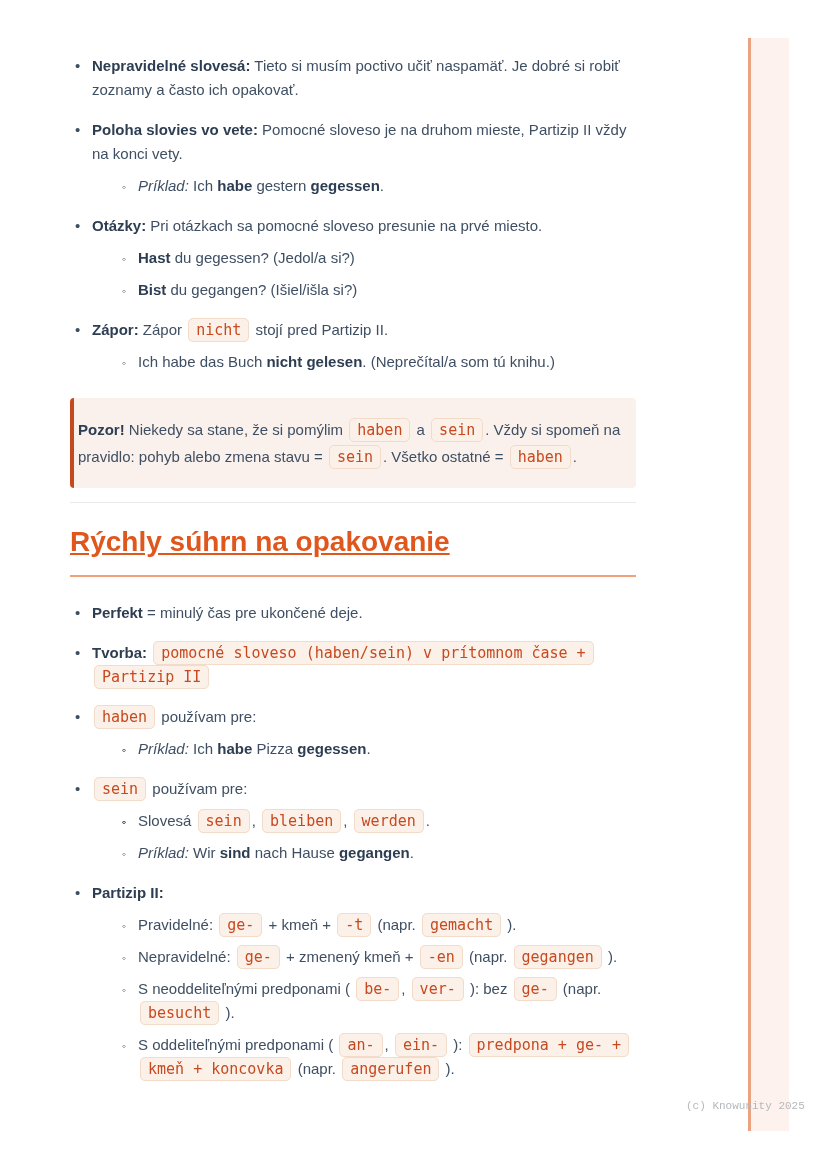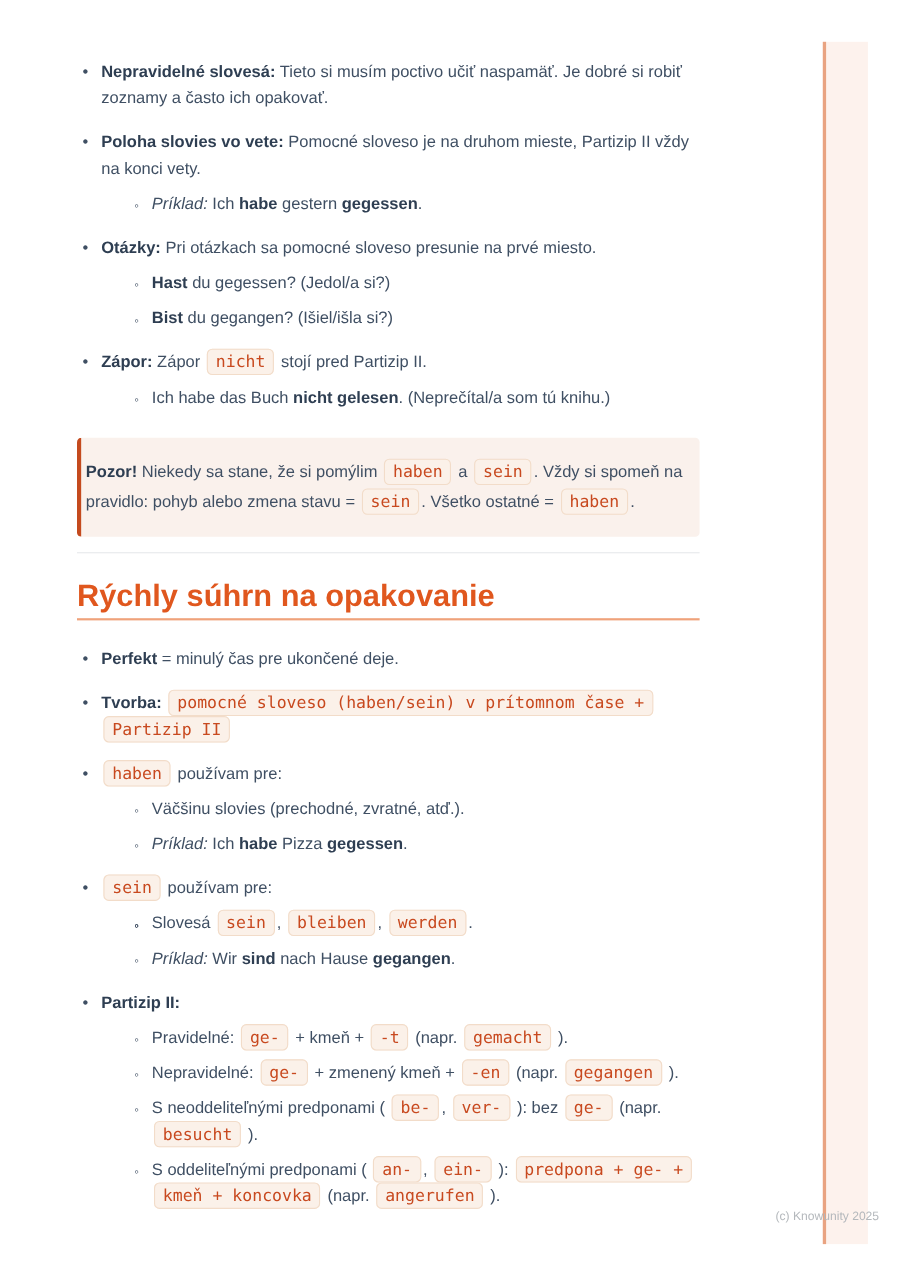--- a/index.html
+++ b/index.html
@@ -46,53 +46,55 @@
     margin-top:24px;background:var(--callout-bg);
     border-left:4px solid var(--callout-border);
     border-radius:4px;padding:18px 4px;
     font-size:15px;line-height:27px;
   }
   .section-divider{border:none;border-top:1px solid var(--divider);margin:14px 0 0 0;}
   h1.page-heading{
     margin:22px 0 0 0;font-size:28px;line-height:34px;font-weight:bold;
     color:var(--accent);
     border-bottom:2px solid var(--accent-underline);
-    padding-bottom:3px;
+    padding-bottom:16px;
+    text-decoration:underline;
   }
   h1.page-heading + .li.l1{margin-top:24px;}
   .edge-strip{
     position:absolute;left:748px;top:38px;width:41px;height:1093px;
     background:var(--strip-bg);
     border-left:3px solid var(--strip-line);
   }
   .watermark{
-    position:absolute;left:705px;top:1100px;
+    position:absolute;left:686px;top:1100px;
     font-size:11px;line-height:13px;color:var(--watermark);
     white-space:nowrap;
+    font-family:Liberation Mono, monospace;
   }
 </style>
 </head>
 <body>
 
 <div class="content" id="content">
     <div class="li l1"><span class="marker">•</span><span class="run-b">Nepravidelné slovesá:</span><span class="run-plain"> Tieto si musím poctivo učiť naspamäť. Je dobré si robiť zoznamy a často ich opakovať.</span></div>
     <div class="li l1"><span class="marker">•</span><span class="run-b">Poloha slovies vo vete:</span><span class="run-plain"> Pomocné sloveso je na druhom mieste, Partizip II vždy na konci vety.</span></div>
     <div class="li l2"><span class="marker">◦</span><span class="run-i">Príklad:</span><span class="run-plain"> Ich </span><span class="run-b">habe</span><span class="run-plain"> gestern </span><span class="run-b">gegessen</span><span class="run-plain">.</span></div>
     <div class="li l1"><span class="marker">•</span><span class="run-b">Otázky:</span><span class="run-plain"> Pri otázkach sa pomocné sloveso presunie na prvé miesto.</span></div>
     <div class="li l2"><span class="marker">◦</span><span class="run-b">Hast</span><span class="run-plain"> du gegessen? (Jedol/a si?)</span></div>
     <div class="li l2"><span class="marker">◦</span><span class="run-b">Bist</span><span class="run-plain"> du gegangen? (Išiel/išla si?)</span></div>
     <div class="li l1"><span class="marker">•</span><span class="run-b">Zápor:</span><span class="run-plain"> Zápor </span><span class="code">nicht</span><span class="run-plain"> stojí pred Partizip II.</span></div>
     <div class="li l2"><span class="marker">◦</span><span class="run-plain">Ich habe das Buch </span><span class="run-b">nicht gelesen</span><span class="run-plain">. (Neprečítal/a som tú knihu.)</span></div>
     <div class="callout"><span class="run-b">Pozor!</span><span class="run-plain"> Niekedy sa stane, že si pomýlim </span><span class="code">haben</span><span class="run-plain"> a </span><span class="code">sein</span><span class="run-plain">. Vždy si spomeň na pravidlo: pohyb alebo zmena stavu = </span><span class="code">sein</span><span class="run-plain">. Všetko ostatné = </span><span class="code">haben</span><span class="run-plain">.</span></div>
     <hr class="section-divider">
     <h1 class="page-heading">Rýchly súhrn na opakovanie</h1>
     <div class="li l1"><span class="marker">•</span><span class="run-b">Perfekt</span><span class="run-plain"> = minulý čas pre ukončené deje.</span></div>
     <div class="li l1"><span class="marker">•</span><span class="run-b">Tvorba:</span><span class="run-plain"> </span><span class="code">pomocné sloveso (haben/sein) v prítomnom čase + Partizip II</span></div>
     <div class="li l1"><span class="marker">•</span><span class="code">haben</span><span class="run-plain"> používam pre:</span></div>
-    <div class="li l2"><span class="marker">◦</span><span class="run-plain">Väčšinu slovies (prechodné, zvratné, atď.).</span></div>
+    <div class="li l2"><span class="marker">◦</span></div>
     <div class="li l2"><span class="marker">◦</span><span class="run-i">Príklad:</span><span class="run-plain"> Ich </span><span class="run-b">habe</span><span class="run-plain"> Pizza </span><span class="run-b">gegessen</span><span class="run-plain">.</span></div>
     <div class="li l1"><span class="marker">•</span><span class="code">sein</span><span class="run-plain"> používam pre:</span></div>
     <div class="li l2"><span class="marker">◦</span></div>
     <div class="li l2"><span class="marker">◦</span></div>
     <div class="li l2"><span class="marker">◦</span><span class="run-plain">Slovesá </span><span class="code">sein</span><span class="run-plain">, </span><span class="code">bleiben</span><span class="run-plain">, </span><span class="code">werden</span><span class="run-plain">.</span></div>
     <div class="li l2"><span class="marker">◦</span><span class="run-i">Príklad:</span><span class="run-plain"> Wir </span><span class="run-b">sind</span><span class="run-plain"> nach Hause </span><span class="run-b">gegangen</span><span class="run-plain">.</span></div>
     <div class="li l1"><span class="marker">•</span><span class="run-b">Partizip II:</span></div>
     <div class="li l2"><span class="marker">◦</span><span class="run-plain">Pravidelné: </span><span class="code">ge-</span><span class="run-plain"> + kmeň + </span><span class="code">-t</span><span class="run-plain"> (napr. </span><span class="code">gemacht</span><span class="run-plain"> ).</span></div>
     <div class="li l2"><span class="marker">◦</span><span class="run-plain">Nepravidelné: </span><span class="code">ge-</span><span class="run-plain"> + zmenený kmeň + </span><span class="code">-en</span><span class="run-plain"> (napr. </span><span class="code">gegangen</span><span class="run-plain"> ).</span></div>
     <div class="li l2"><span class="marker">◦</span><span class="run-plain">S neoddeliteľnými predponami ( </span><span class="code">be-</span><span class="run-plain">, </span><span class="code">ver-</span><span class="run-plain"> ): bez </span><span class="code">ge-</span><span class="run-plain"> (napr. </span><span class="code">besucht</span><span class="run-plain"> ).</span></div>

